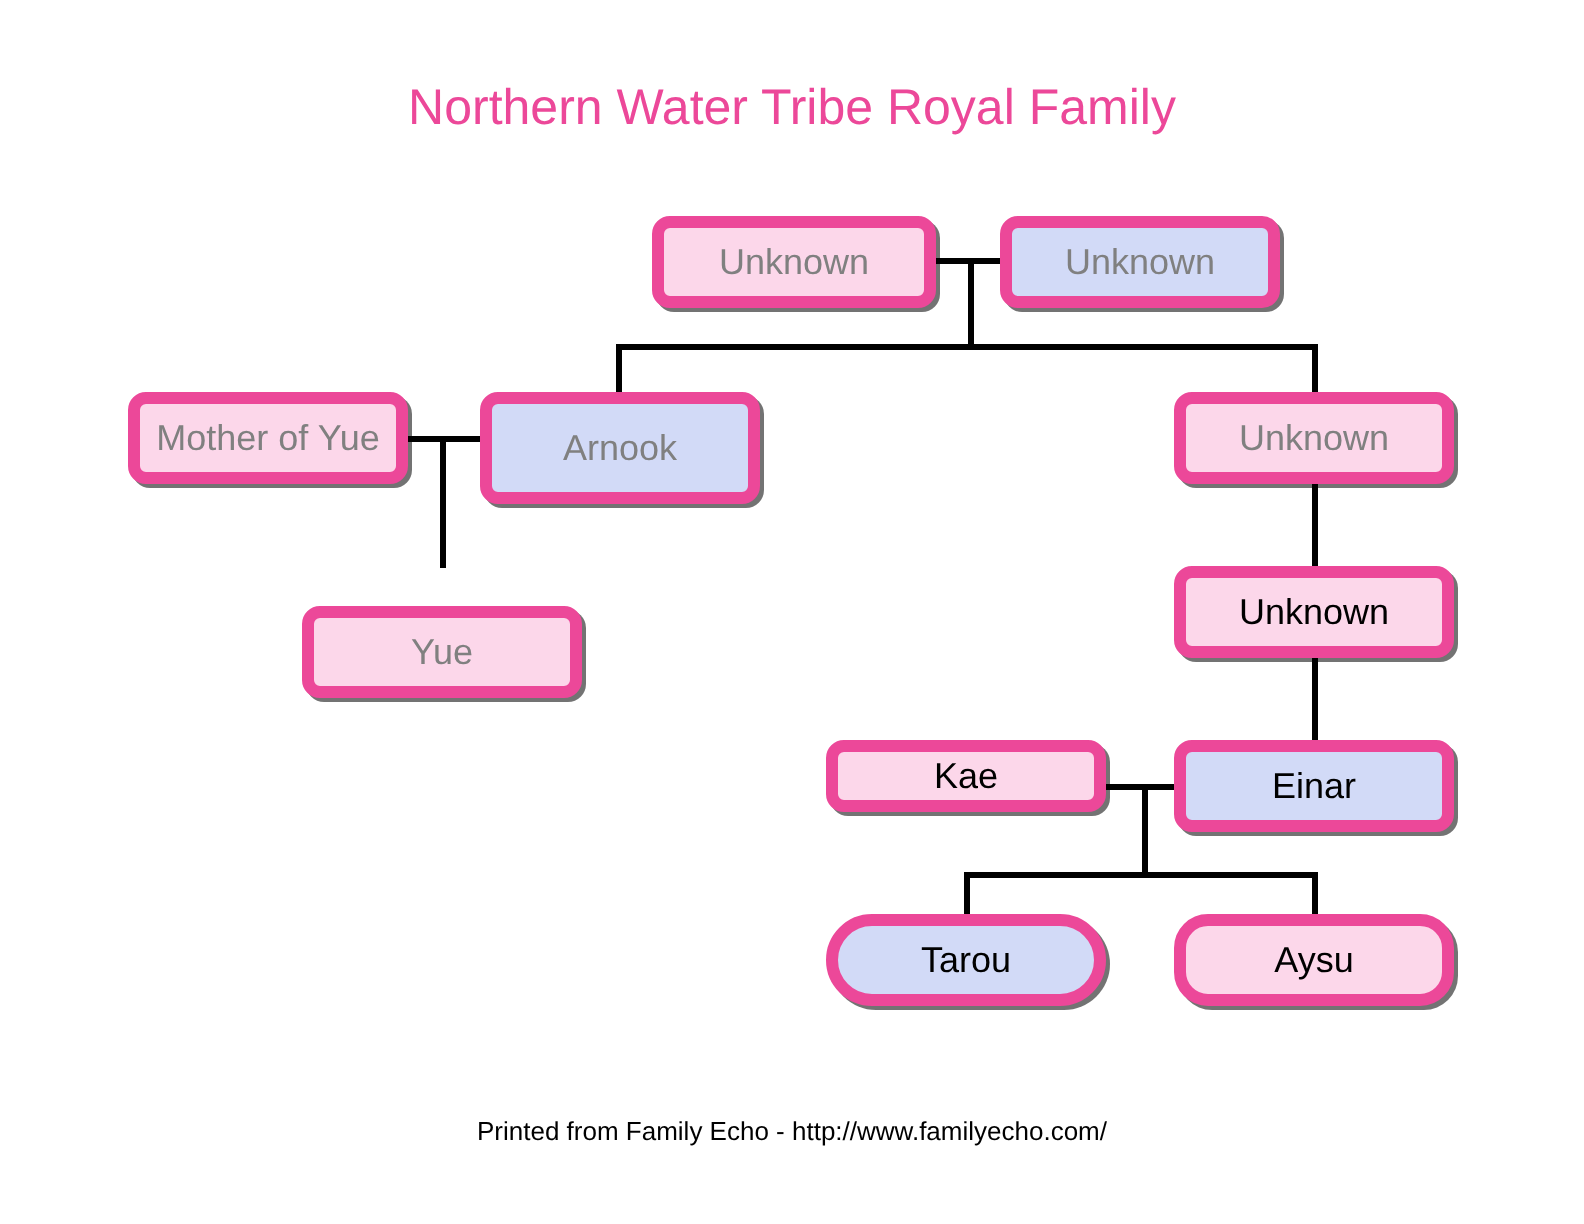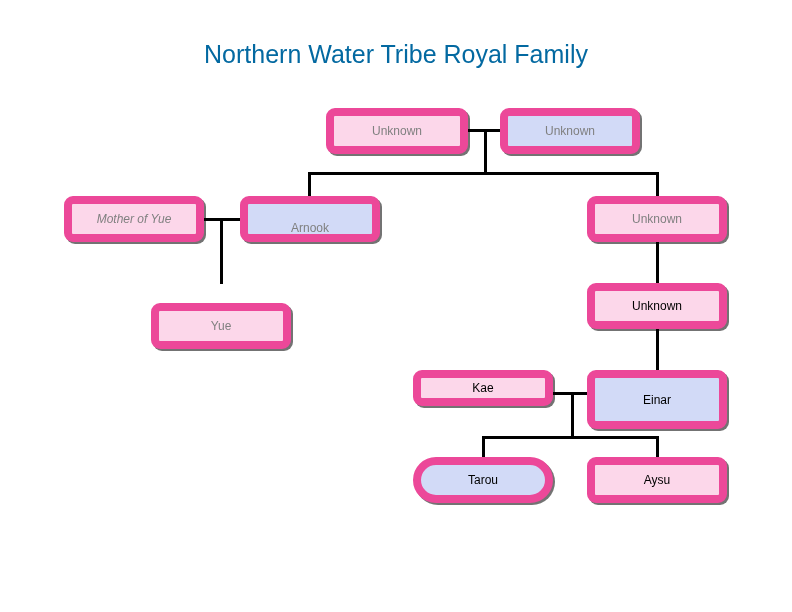--- a/index.html
+++ b/index.html
@@ -6,39 +6,39 @@
   html,body{margin:0;padding:0;}
   body{
     width:792px;height:612px;background:#ffffff;
     font-family:"Liberation Sans","DejaVu Sans",sans-serif;
     overflow:hidden;position:relative;
   }
   #chart{position:absolute;left:0;top:0;width:792px;height:612px;}
 
   .title{
     position:absolute;left:0;top:40px;width:792px;text-align:center;
-    font-size:25px;color:#0369a1;font-weight:normal;letter-spacing:0px;
+    font-size:25px;color:#ec4899;font-weight:normal;letter-spacing:0px;
   }
   .footer{
     position:absolute;left:0;top:558px;width:792px;text-align:center;
     font-size:13px;color:#000000;
   }
 
   
   #lines{position:absolute;left:0;top:0;width:792px;height:612px;}
   .ln{position:absolute;background:#000000;}
   .ln.h{height:3px;}
   .ln.v{width:3px;}
 
   
   .node{
     position:absolute;box-sizing:border-box;
-    border:8px solid #ec4899;border-radius:9px;
+    border:6px solid #ec4899;border-radius:9px;
     display:flex;align-items:center;justify-content:center;
-    font-size:12px;line-height:1;
+    font-size:18px;line-height:1;
     box-shadow:2px 2px 0 rgba(0,0,0,0.55);
     z-index:5;
   }
   .node.female{background:#fcd7ea;}
   .node.male{background:#d2daf7;}
   .node.unknown-name{color:#808080;}
   .node.known-name{color:#000000;}
 </style>
 </head>
 <body>
@@ -64,43 +64,44 @@
       <div class="ln v" style="left: 656px; top: 436px; height: 23px;"></div>
     </div>
 
   <div id="nodes">
       <div class="node female unknown-name" style="left: 326px; top: 108px; width: 142px; height: 46px;">
         <span>Unknown</span>
       </div>
       <div class="node male unknown-name" style="left: 500px; top: 108px; width: 140px; height: 46px;">
         <span>Unknown</span>
       </div>
-      <div class="node female unknown-name" style="left: 64px; top: 196px; width: 140px; height: 46px; font-style: italic;">
+      <div class="node female unknown-name" style="left: 64px; top: 196px; width: 140px; height: 46px;">
         <span>Mother of Yue</span>
       </div>
-      <div class="node male unknown-name" style="left: 240px; top: 196px; width: 140px; height: 46px; align-items: flex-end;">
+      <div class="node male unknown-name" style="left: 240px; top: 196px; width: 140px; height: 56px;">
         <span>Arnook</span>
       </div>
       <div class="node female unknown-name" style="left: 151px; top: 283px; width: 140px; height: 46px; margin-top: 20px;">
         <span>Yue</span>
       </div>
       <div class="node female unknown-name" style="left: 587px; top: 196px; width: 140px; height: 46px;">
         <span>Unknown</span>
       </div>
       <div class="node female known-name" style="left: 587px; top: 283px; width: 140px; height: 46px;">
         <span>Unknown</span>
       </div>
       <div class="node female known-name" style="left: 413px; top: 370px; width: 140px; height: 36px;">
         <span>Kae</span>
       </div>
-      <div class="node male known-name" style="left: 587px; top: 370px; width: 140px; height: 59px;">
+      <div class="node male known-name" style="left: 587px; top: 370px; width: 140px; height: 46px;">
         <span>Einar</span>
       </div>
       <div class="node male known-name" style="left: 413px; top: 457px; width: 140px; height: 46px; border-radius: 23px;">
         <span>Tarou</span>
       </div>
-      <div class="node female known-name" style="left: 587px; top: 457px; width: 140px; height: 46px;">
+      <div class="node female known-name" style="left: 587px; top: 457px; width: 140px; height: 46px; border-radius: 17px;">
         <span>Aysu</span>
       </div>
     </div>
 
+  <div class="footer">Printed from Family Echo - http://www.familyecho.com/</div>
 
 </div>
 
 </body></html>

